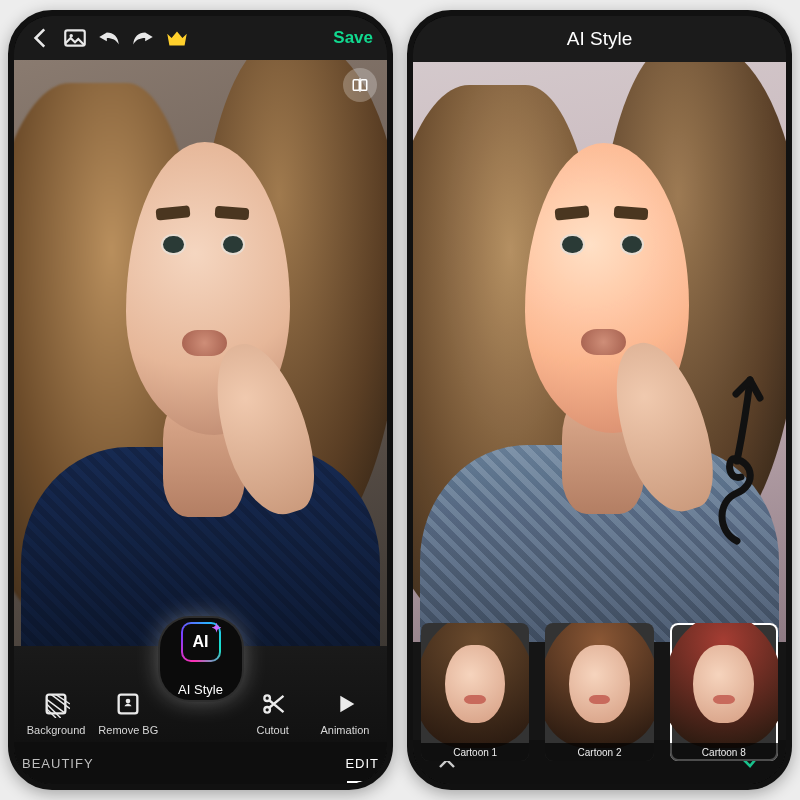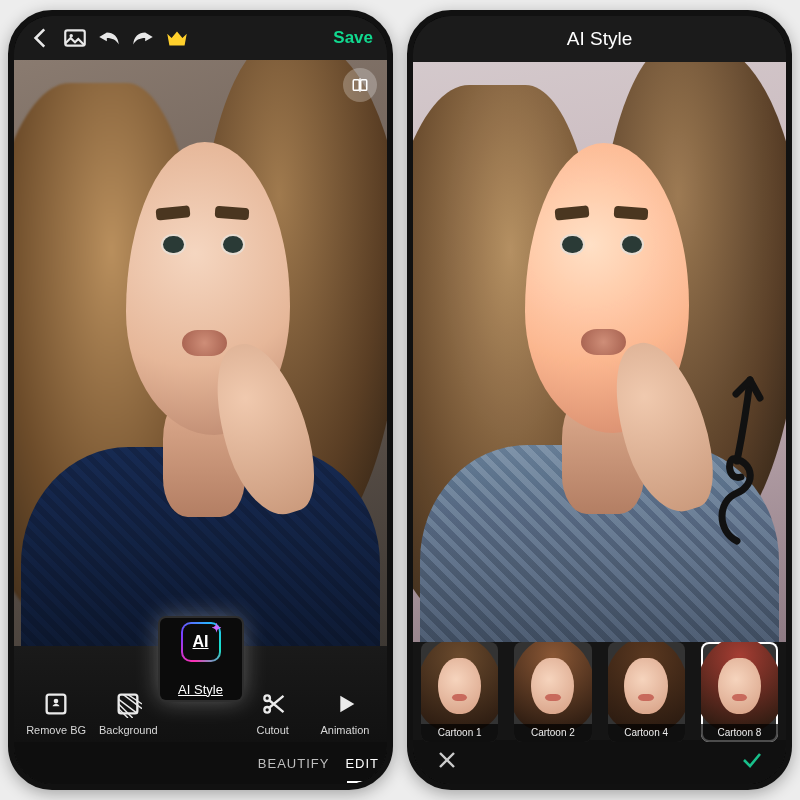--- a/index.html
+++ b/index.html
@@ -110,42 +110,42 @@
   }
   .tool {
     flex:1; display:flex; flex-direction:column; align-items:center; gap:6px;
     color:#d7d7d7; font-size:11px;
   }
   .tool .tico { width:28px; height:28px; color:#eaeaea; display:flex;align-items:center;justify-content:center; }
   .tool .tico svg{width:100%;height:100%;}
 
   .ai-chip {
     position:absolute; left:50%; top:-28px; transform:translateX(-50%);
-    width:82px; height:82px; border-radius:6px;
+    width:82px; height:82px; border-radius:30px;
     background:#0b0b0b;
     box-shadow: 0 0 0 2px #2e2e2e, 0 0 24px rgba(255,255,255,.35);
     display:flex; flex-direction:column; align-items:center; justify-content:center; gap:20px;
-    color:#fff; font-size:13px;text-decoration:underline;
+    color:#fff; font-size:13px;
   }
   .ai-chip .badge{
     width:40px;height:40px;border-radius:10px;
     display:flex;align-items:center;justify-content:center;
     background: conic-gradient(from 200deg,#ff2fb3,#7a3cff,#2bb2ff,#16e3c9,#ff2fb3);
     padding:2px;
   }
   .ai-chip .badge span{
     width:100%;height:100%;border-radius:8px;background:#0b0b0b;
     color:#fff;font-weight:700;font-size:16px;display:flex;align-items:center;justify-content:center;
     position:relative;
   }
   .ai-chip .badge span::after{content:"✦";position:absolute;top:-3px;right:-3px;color:#c76bff;font-size:12px;}
 
   .tabrow {
     height:42px; background:#0e0e0e; display:flex; color:#bdbdbd;
-    align-items:center; justify-content:flex-end; font-size:13px; letter-spacing:1px;
+    align-items:center; justify-content:space-between; font-size:13px; letter-spacing:1px;
   }
   .tabrow .tab { position:relative; padding:6px 8px; }
   .tabrow .tab.active { color:#fff; }
   .tabrow .tab.active::after{
     content:""; position:absolute; left:20%; right:20%; bottom:-6px; height:2px; background:#fff;
   }
 
   
   .titlebar { height:46px; background:#1b1b1b; color:#fff; display:flex;align-items:center;justify-content:center;font-size:19px; }
   .result {
@@ -262,36 +262,36 @@
     <div class="toolrow">
       <div class="ai-chip">
         <div class="badge">
             <span>AI</span>
           </div>
         <div>AI Style</div>
       </div>
 
       <div class="tool">
         <div class="tico">
+          <svg viewBox="0 0 24 24" fill="none" stroke="currentColor" stroke-width="2">
+              <rect x="4" y="4" width="16" height="16" rx="2"></rect>
+              <path d="M4 8l16 12M4 12l12 12M4 16l8 8M8 4l16 12M12 4l12 8" stroke-width="1.2"></path>
+            </svg>
+        </div>
+        <span>Background</span>
+      </div>
+      <div class="tool">
+        <div class="tico">
           <svg viewBox="0 0 24 24" fill="currentColor">
               <rect x="4" y="4" width="16" height="16" rx="2" fill="none" stroke="currentColor" stroke-width="2"></rect>
               <path d="M9 14c1-3 5-3 6 0H9z"></path>
               <circle cx="12" cy="9.5" r="2"></circle>
             </svg>
         </div>
         <span>Remove BG</span>
-      </div>
-      <div class="tool">
-        <div class="tico">
-          <svg viewBox="0 0 24 24" fill="none" stroke="currentColor" stroke-width="2">
-              <rect x="4" y="4" width="16" height="16" rx="2"></rect>
-              <path d="M4 8l16 12M4 12l12 12M4 16l8 8M8 4l16 12M12 4l12 8" stroke-width="1.2"></path>
-            </svg>
-        </div>
-        <span>Background</span>
       </div>
       <div class="tool" style="visibility:hidden">
         <div class="tico"></div>
           <span>AI Style</span>
       </div>
       <div class="tool">
         <div class="tico">
           <svg viewBox="0 0 24 24" fill="none" stroke="currentColor" stroke-width="2">
               <circle cx="7" cy="17" r="2.4"></circle>
               <circle cx="7" cy="7" r="2.4"></circle>
@@ -353,28 +353,20 @@
           <div class="cap">Cartoon 1</div>
         </div>
         <div class="style-card">
           <div class="thumb">
             <div class="h" style="background:radial-gradient(circle at 50% 20%,#8a5735, #2a1a10 90%)"></div>
             <div class="f"></div>
             <div class="lips"></div>
           </div>
           <div class="cap">Cartoon 2</div>
         </div>
-        <div class="style-card">
-          <div class="thumb">
-            <div class="h" style="background:radial-gradient(circle at 50% 20%,#5a3820, #2a1a10 90%)"></div>
-            <div class="f"></div>
-            <div class="lips"></div>
-          </div>
-          <div class="cap">Cartoon 4</div>
-        </div>
         <div class="style-card sel">
           <div class="thumb">
             <div class="h" style="background:radial-gradient(circle at 50% 20%,#a53d33, #2a1a10 90%)"></div>
             <div class="f"></div>
             <div class="lips"></div>
           </div>
           <div class="cap">Cartoon 8</div>
         </div>
       </div>
 

